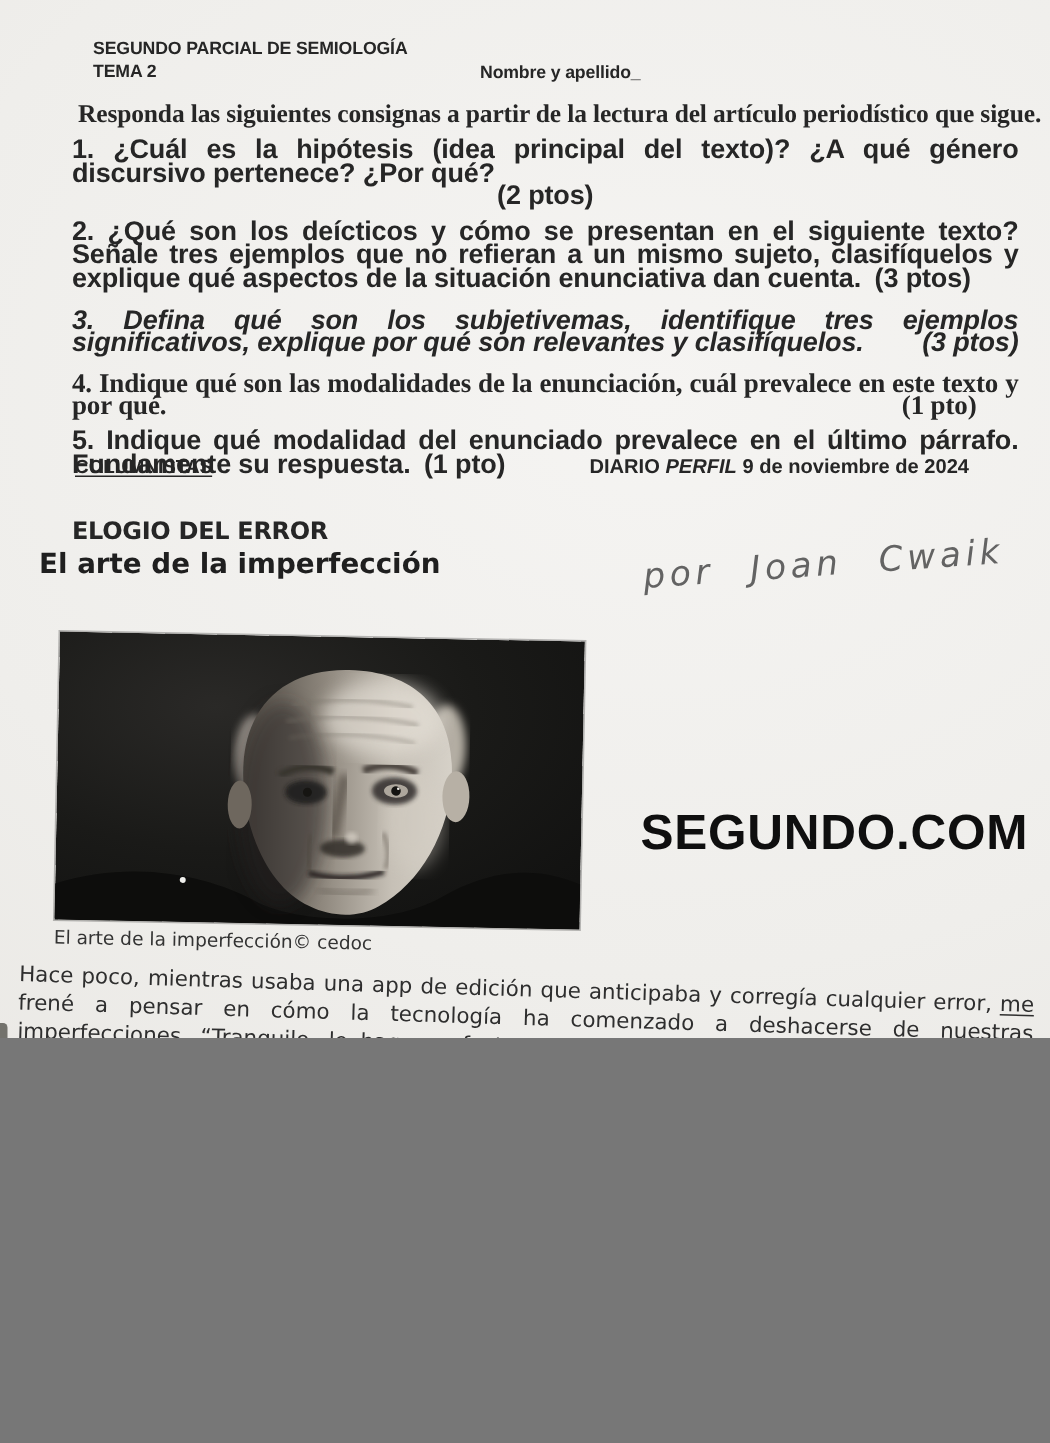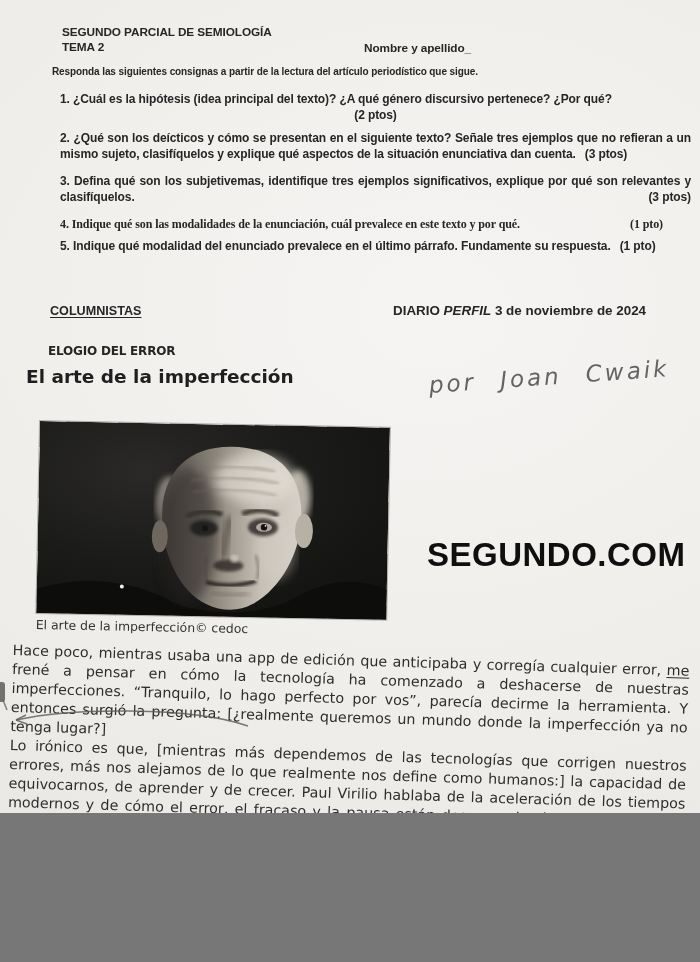--- a/index.html
+++ b/index.html
@@ -1,43 +1,43 @@
 <!DOCTYPE html>
 <html><head>
 <meta charset="utf-8">
 <style>
   html,body{margin:0;padding:0;background:#777;}
   .page{
-    position:relative;width:700px;height:813px;overflow:hidden;
+    position:relative;width:700px;height:692px;overflow:hidden;
     background:
       radial-gradient(ellipse 900px 700px at 62% 38%, #f5f4f2 0%, #efeeeb 55%, #e8e6e2 100%);
     font-family:"Liberation Sans", sans-serif;
     color:#262626;
   }
   .abs{position:absolute;}
   
   .exam{font-weight:bold;letter-spacing:-0.1px;}
   .hdr-course{left:62px;top:25px;font-size:11.8px;line-height:15px;}
-  .hdr-name{left:320px;top:41px;font-size:11.8px;margin-left:44px;}
-  .intro{left:52px;top:66px;font-size:10px;}
-  .questions{left:60px;top:92px;width:631px;font-size:12px;line-height:15.6px;text-align:justify;}
+  .hdr-name{left:320px;top:41px;font-size:11.8px;}
+  .intro{left:52px;top:66px;font-size:17px;font-family:Liberation Serif, serif;}
+  .questions{left:48px;top:92px;width:631px;font-size:18px;line-height:15.6px;text-align:justify;}
   .q{position:relative;}
   .q1{margin-bottom:8px;}
   .q2{margin-bottom:12px;}
-  .q3{margin-bottom:11px;}
+  .q3{margin-bottom:11px;font-style:italic;}
   .q4{margin-bottom:7px;font-family:Liberation Serif, serif;}
   .pts-right{display:block;text-align:center;}
   .pts-abs{position:absolute;right:0;bottom:0;}
   .pts-abs4{position:absolute;right:28px;bottom:0;}
   .pts-inline{margin-left:9px;}
   
   .columnistas{left:50px;top:304px;font-size:12.6px;font-weight:bold;text-decoration:underline;text-underline-offset:2px;}
   .source{left:393px;top:303px;font-size:13.4px;font-weight:bold;}
   .source .it{font-style:italic;}
-  .kicker{left:48px;top:344px;font-size:12px;font-weight:bold;font-family:"DejaVu Sans",sans-serif;letter-spacing:-0.2px;}
+  .kicker{left:48px;top:344px;font-size:16px;font-weight:bold;font-family:"DejaVu Sans",sans-serif;letter-spacing:-0.2px;}
   .art-title{left:26px;top:366px;font-size:18.5px;font-weight:bold;font-family:"DejaVu Sans",sans-serif;color:#1f1f1f;}
   
   .hand{font-family:"DejaVu Sans",sans-serif;font-style:italic;color:#4b4b4b;}
   .byline{left:428px;top:372px;font-size:23px;letter-spacing:3px;word-spacing:14px;transform:rotate(-4deg);transform-origin:left top;opacity:.85;}
   .bottom-note-text{font-size:19px;letter-spacing:1px;}
   
   .photo{left:40px;top:421px;width:350px;height:192px;transform:rotate(1.1deg);transform-origin:left top;box-shadow:0 0 0 1px rgba(0,0,0,.25);}
   .caption{left:36px;top:617px;font-size:12.4px;font-family:"DejaVu Sans",sans-serif;color:#333;transform:rotate(1.1deg);transform-origin:left top;}
   .watermark{left:427px;top:536px;font-size:33px;font-weight:800;letter-spacing:0.5px;color:#0f0f0f;}
   
@@ -81,21 +81,21 @@
       <span>4. Indique qué son las modalidades de la enunciación, cuál prevalece en este texto y por qué.</span>
       <span class="pts-abs4">(1 pto)</span>
     </div>
     <div class="q q5">
       <span>5. Indique qué modalidad del enunciado prevalece en el último párrafo. Fundamente su respuesta.</span><span class="pts-inline">(1 pto)</span>
     </div>
   </div>
 
   <div class="abs columnistas">COLUMNISTAS</div>
   <div class="abs source">
-    <span>DIARIO </span><span class="it">PERFIL</span><span> 3 de noviembre de 2024</span>
+    <span>DIARIO </span><span class="it">PERFIL</span><span> 9 de noviembre de 2024</span>
   </div>
   <div class="abs kicker">ELOGIO DEL ERROR</div>
   <div class="abs art-title">El arte de la imperfección</div>
   <div class="abs hand byline">por Joan Cwaik</div>
 
   <div class="abs photo">
     <svg width="350" height="192" viewBox="0 0 350 192">
       <defs>
         <radialGradient id="bgG" cx="30%" cy="25%" r="90%">
           <stop offset="0%" stop-color="#2a2927"></stop>

